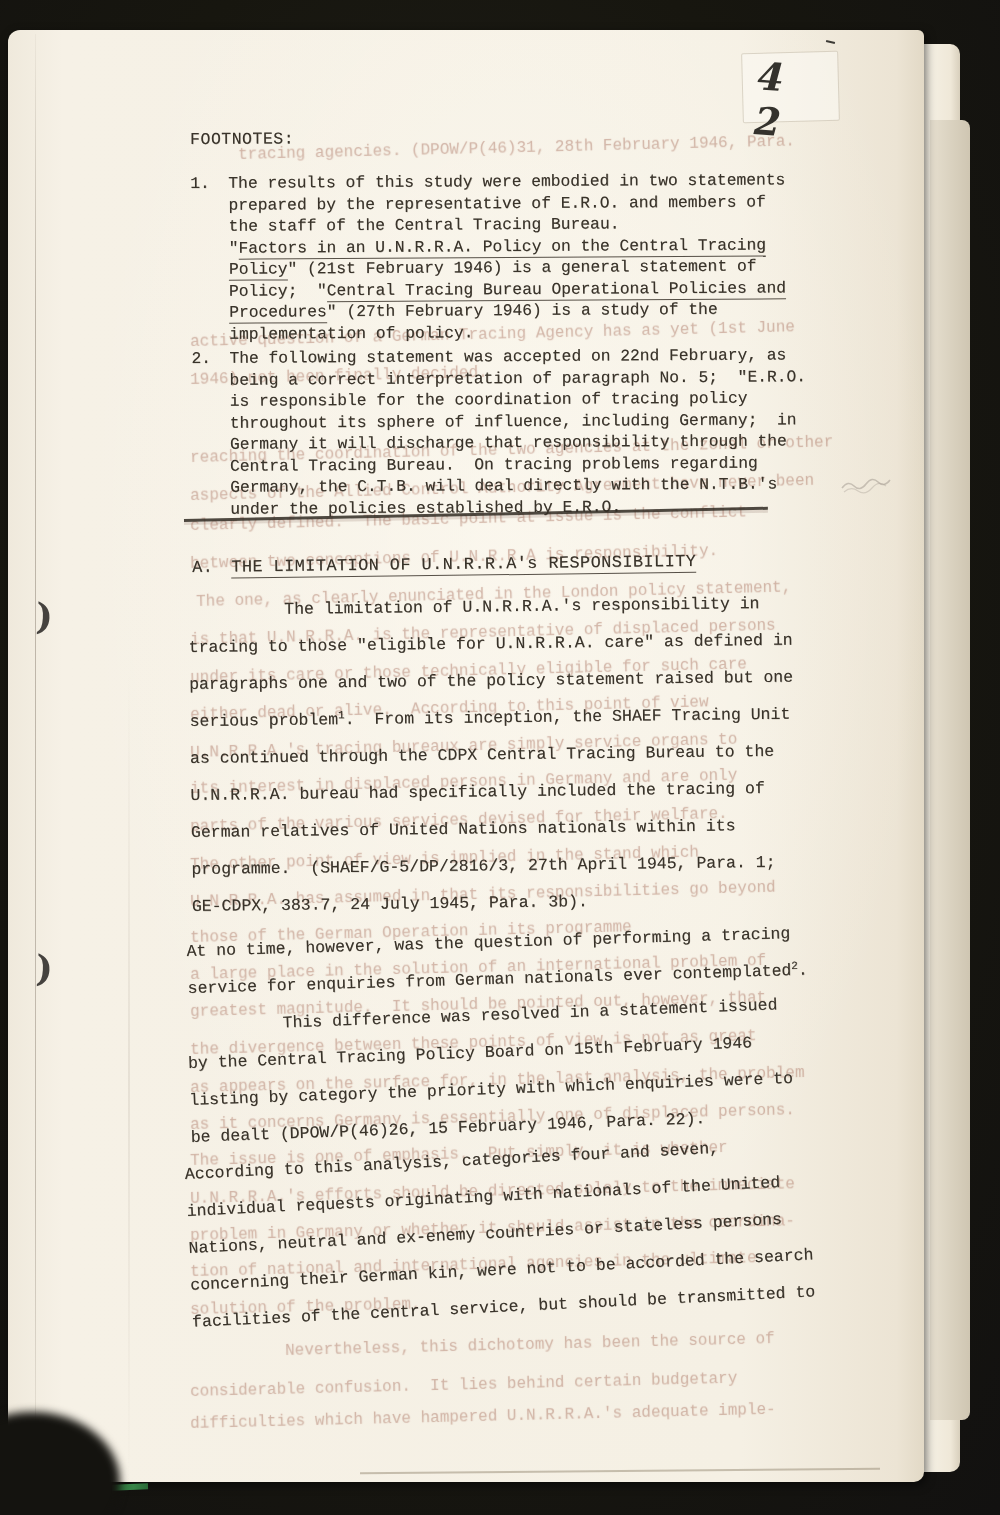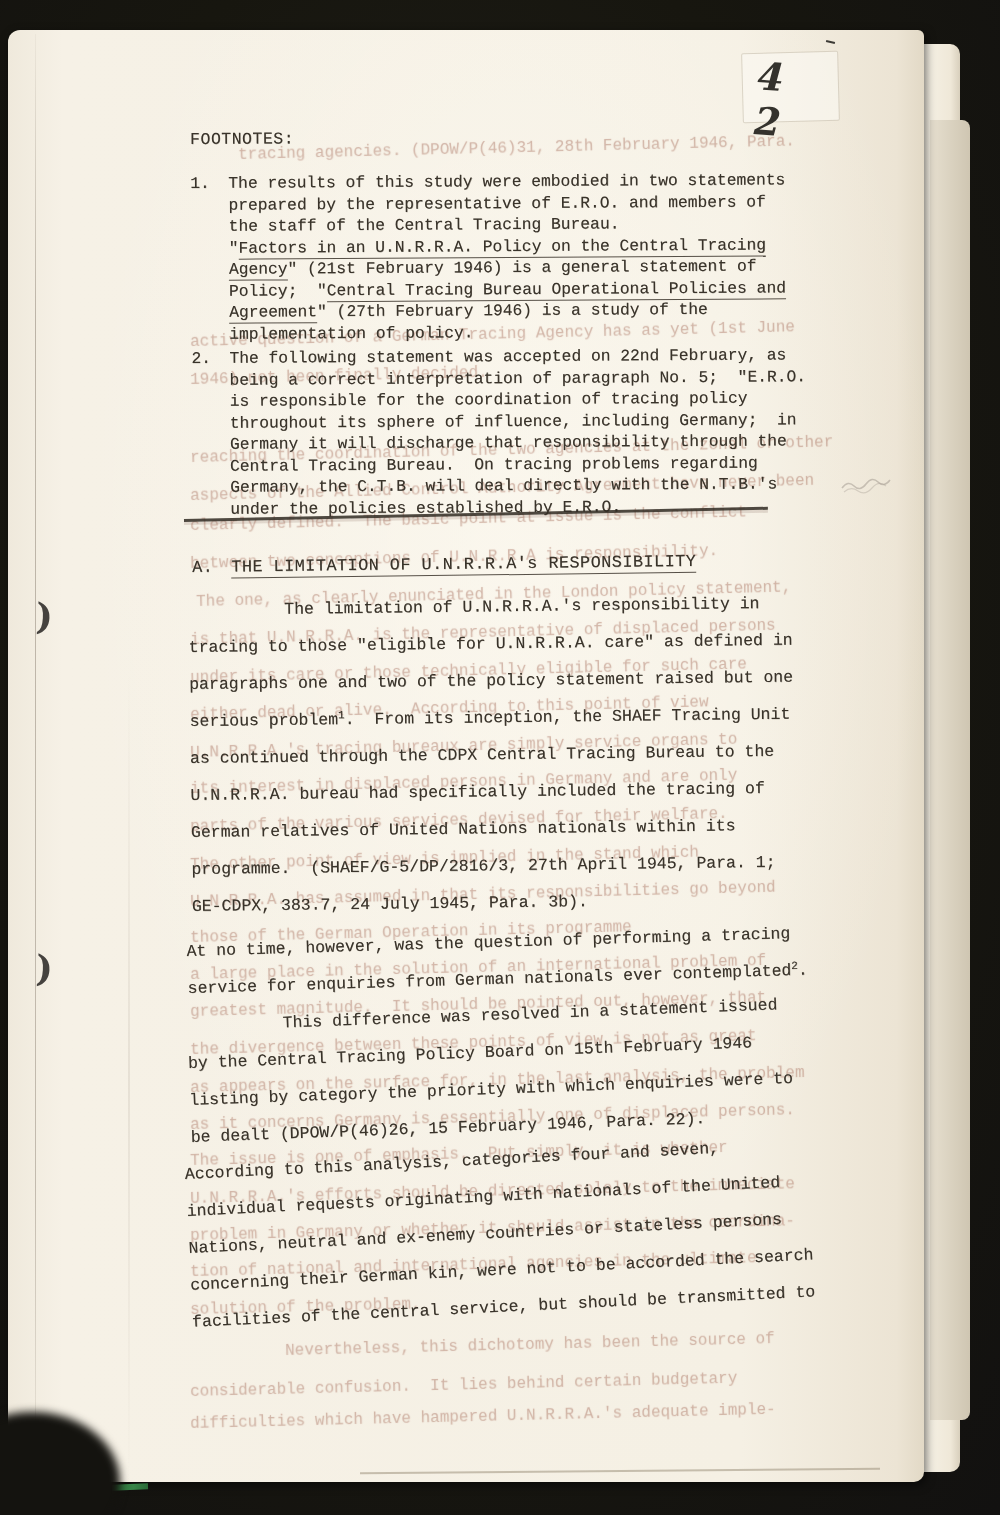--- a/index.html
+++ b/index.html
@@ -183,23 +183,23 @@
 
   <div class="typed footnotes-block">
     <div class="fn-header">FOOTNOTES:</div>
     <div class="fn-item">
       <div class="fn-num">1.</div>
       <div class="fn-lines">
           <div class="tline">The results of this study were embodied in two statements</div>
           <div class="tline">prepared by the representative of E.R.O. and members of</div>
           <div class="tline">the staff of the Central Tracing Bureau.</div>
           <div class="tline"><span>"</span><span class="u">Factors in an U.N.R.R.A. Policy on the Central Tracing</span></div>
-          <div class="tline"><span class="u">Agency</span><span>" (21st February 1946) is a general statement of</span></div>
+          <div class="tline"><span class="u">Policy</span><span>" (21st February 1946) is a general statement of</span></div>
           <div class="tline"><span>Policy;  "</span><span class="u">Central Tracing Bureau Operational Policies and</span></div>
-          <div class="tline"><span class="u">Agreement</span><span>" (27th February 1946) is a study of the</span></div>
+          <div class="tline"><span class="u">Procedures</span><span>" (27th February 1946) is a study of the</span></div>
           <div class="tline">implementation of policy.</div>
         </div>
     </div>
     <div class="fn-item">
       <div class="fn-num">2.</div>
       <div class="fn-lines">
           <div class="tline">The following statement was accepted on 22nd February, as</div>
           <div class="tline">being a correct interpretation of paragraph No. 5;  "E.R.O.</div>
           <div class="tline">is responsible for the coordination of tracing policy</div>
           <div class="tline">throughout its sphere of influence, including Germany;  in</div>

